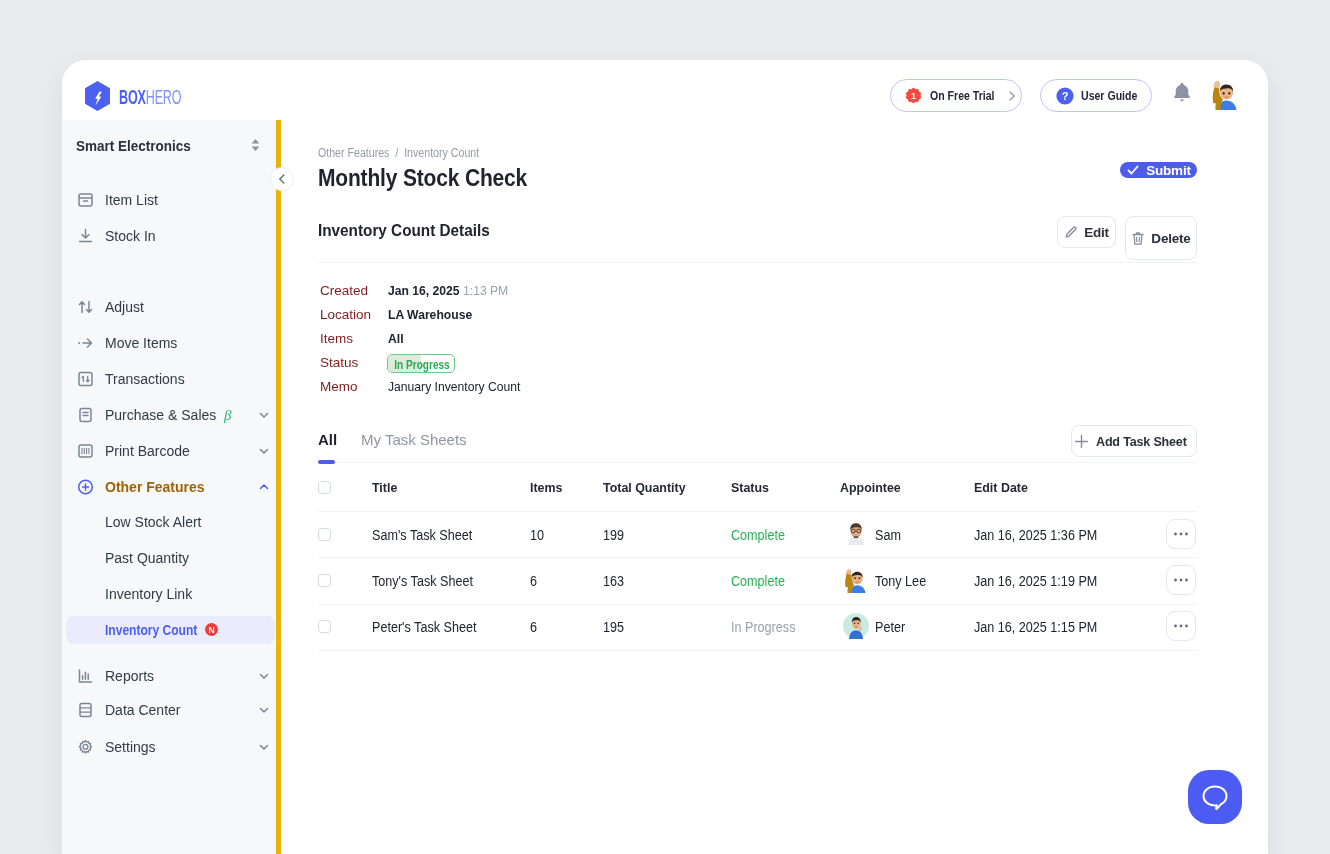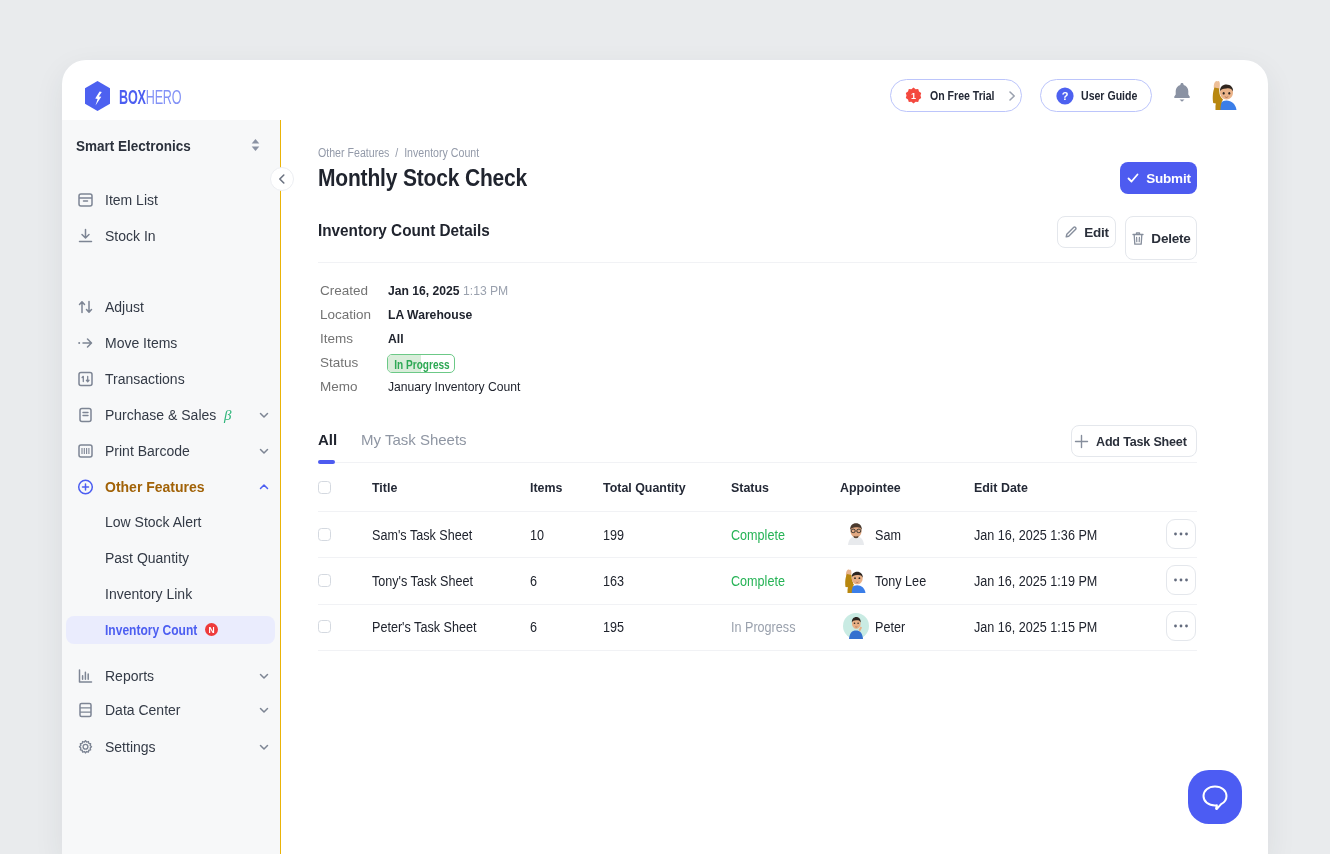--- a/index.html
+++ b/index.html
@@ -11,35 +11,35 @@
 
 .hdr { position:absolute; left:0; top:8px; width:990px; height:60px; }
 .logo-text { position:absolute; left:57px; top:18px; font-weight:bold;
   color:#4c5ef1; letter-spacing:-0.5px; transform:scaleX(.63); transform-origin:left; font-size:20px; letter-spacing:-0.3px; white-space:nowrap;}
 .logo-text .lt { font-weight:normal; color:#8392f6; }
 .pill { position:absolute; top:11px; height:33px; background:#fff; border:1px solid #bcc5fb;
   border-radius:17px; display:flex; align-items:center; font-size:12px; font-weight:bold; color:#242936; white-space:nowrap; }
 .pill span { transform:scaleX(.88); transform-origin:left; display:inline-block; }
 
 .side { position:absolute; left:0; top:60px; width:219px; height:734px; background:#f7f8f9;
-  border-right:1px solid #eab308; }
+  border-right:5px solid #eab308; }
 .sname { position:absolute; left:14px; top:17px; font-size:15px; font-weight:bold; color:#2b313c; transform:scaleX(.9); transform-origin:left; }
 .mi { position:absolute; left:0; width:219px; height:36px; }
 .mi .ic { position:absolute; left:15px; top:50%; transform:translateY(-50%); width:17px; height:17px; }
 .mi .tx { position:absolute; left:43px; top:50%; transform:translateY(-50%); font-size:14px; color:#333a46; white-space:nowrap;}
 .mi .ch { position:absolute; right:11px; top:50%; transform:translateY(-50%); width:12px; height:12px; }
 .sub { position:absolute; left:43px; font-size:14px; color:#333a46; white-space:nowrap; }
 
 .main { position:absolute; left:220px; top:60px; width:986px; height:734px; background:#fff; }
 .bc { position:absolute; left:36px; top:26px; font-size:12px; color:#939aa9; transform:scaleX(.885); transform-origin:left; }
 .title { position:absolute; left:36px; top:44px; font-size:24px; font-weight:bold; color:#20242e; letter-spacing:-.2px; transform:scaleX(.875); transform-origin:left;}
 .btn { position:absolute; background:#fff; border:1px solid #e4e7ec; border-radius:8px;
   display:flex; align-items:center; justify-content:center; font-size:13.5px; font-weight:bold; color:#2a2f3a; letter-spacing:-0.2px; }
 .sec-t { position:absolute; left:36px; top:101px; font-size:17px; font-weight:bold; color:#20242e; transform:scaleX(.9); transform-origin:left; }
-.lbl { position:absolute; left:38px; font-size:13.5px; color:#737373; }
+.lbl { position:absolute; left:38px; font-size:13.5px; color:#7f1d1d; }
 .val { position:absolute; left:106px; font-size:13.5px; color:#20242e; white-space:nowrap; transform:scaleX(.9); transform-origin:left; }
 .row-line { position:absolute; left:36px; width:879px; height:1px; background:#f1f2f5; }
 .cbx { position:absolute; width:13px; height:13px; border:1.5px solid #d4d9e0; border-radius:3.5px; background:#fff; }
 .th { position:absolute; font-size:13.5px; font-weight:bold; color:#242936; transform:scaleX(.92); transform-origin:left; }
 .td { position:absolute; font-size:14px; color:#20242e; white-space:nowrap; transform:scaleX(.9); transform-origin:left; }
 </style>
 </head>
 <body>
 <div class="card">
   <div class="hdr">
@@ -189,21 +189,21 @@
         </svg>
       <span class="tx">Settings</span>
       <svg class="ch" viewBox="0 0 12 12">
           <path d="M2.5 4.5 L6 8 L9.5 4.5" fill="none" stroke="#7d8594" stroke-width="1.5" stroke-linecap="round" stroke-linejoin="round"></path>
         </svg>
     </div>
   </div>
   <div class="main">
     <div class="bc">Other Features&nbsp; /&nbsp; Inventory Count</div>
     <div class="title">Monthly Stock Check</div>
-    <div class="btn" style="left:838px; top:42px; width:77px; height:32px; background:#4d5bf0; border:none; color:#fff;">
+    <div class="btn" style="left:838px; top:42px; width:77px; height:16px; background:#4d5bf0; border:none; color:#fff;">
       <svg width="14" height="14" viewBox="0 0 14 14" style="margin-right:6px;">
           <path d="M2.5 7.5 L5.5 10.5 L11.5 3.5" fill="none" stroke="#fff" stroke-width="1.8" stroke-linecap="round" stroke-linejoin="round"></path>
         </svg>Submit
     </div>
     <div class="sec-t">Inventory Count Details</div>
     <div class="btn" style="left:775px; top:96px; width:59px; height:32px;">
       <svg width="14" height="14" viewBox="0 0 14 14" style="margin-right:6px;">
           <path d="M2.2 11.8 L2.8 9.3 L9.8 2.3 C10.2 1.9 10.9 1.9 11.3 2.3 L11.7 2.7 C12.1 3.1 12.1 3.8 11.7 4.2 L4.7 11.2 Z" fill="none" stroke="#868e9c" stroke-width="1.4" stroke-linejoin="round"></path>
         </svg>Edit
     </div>

